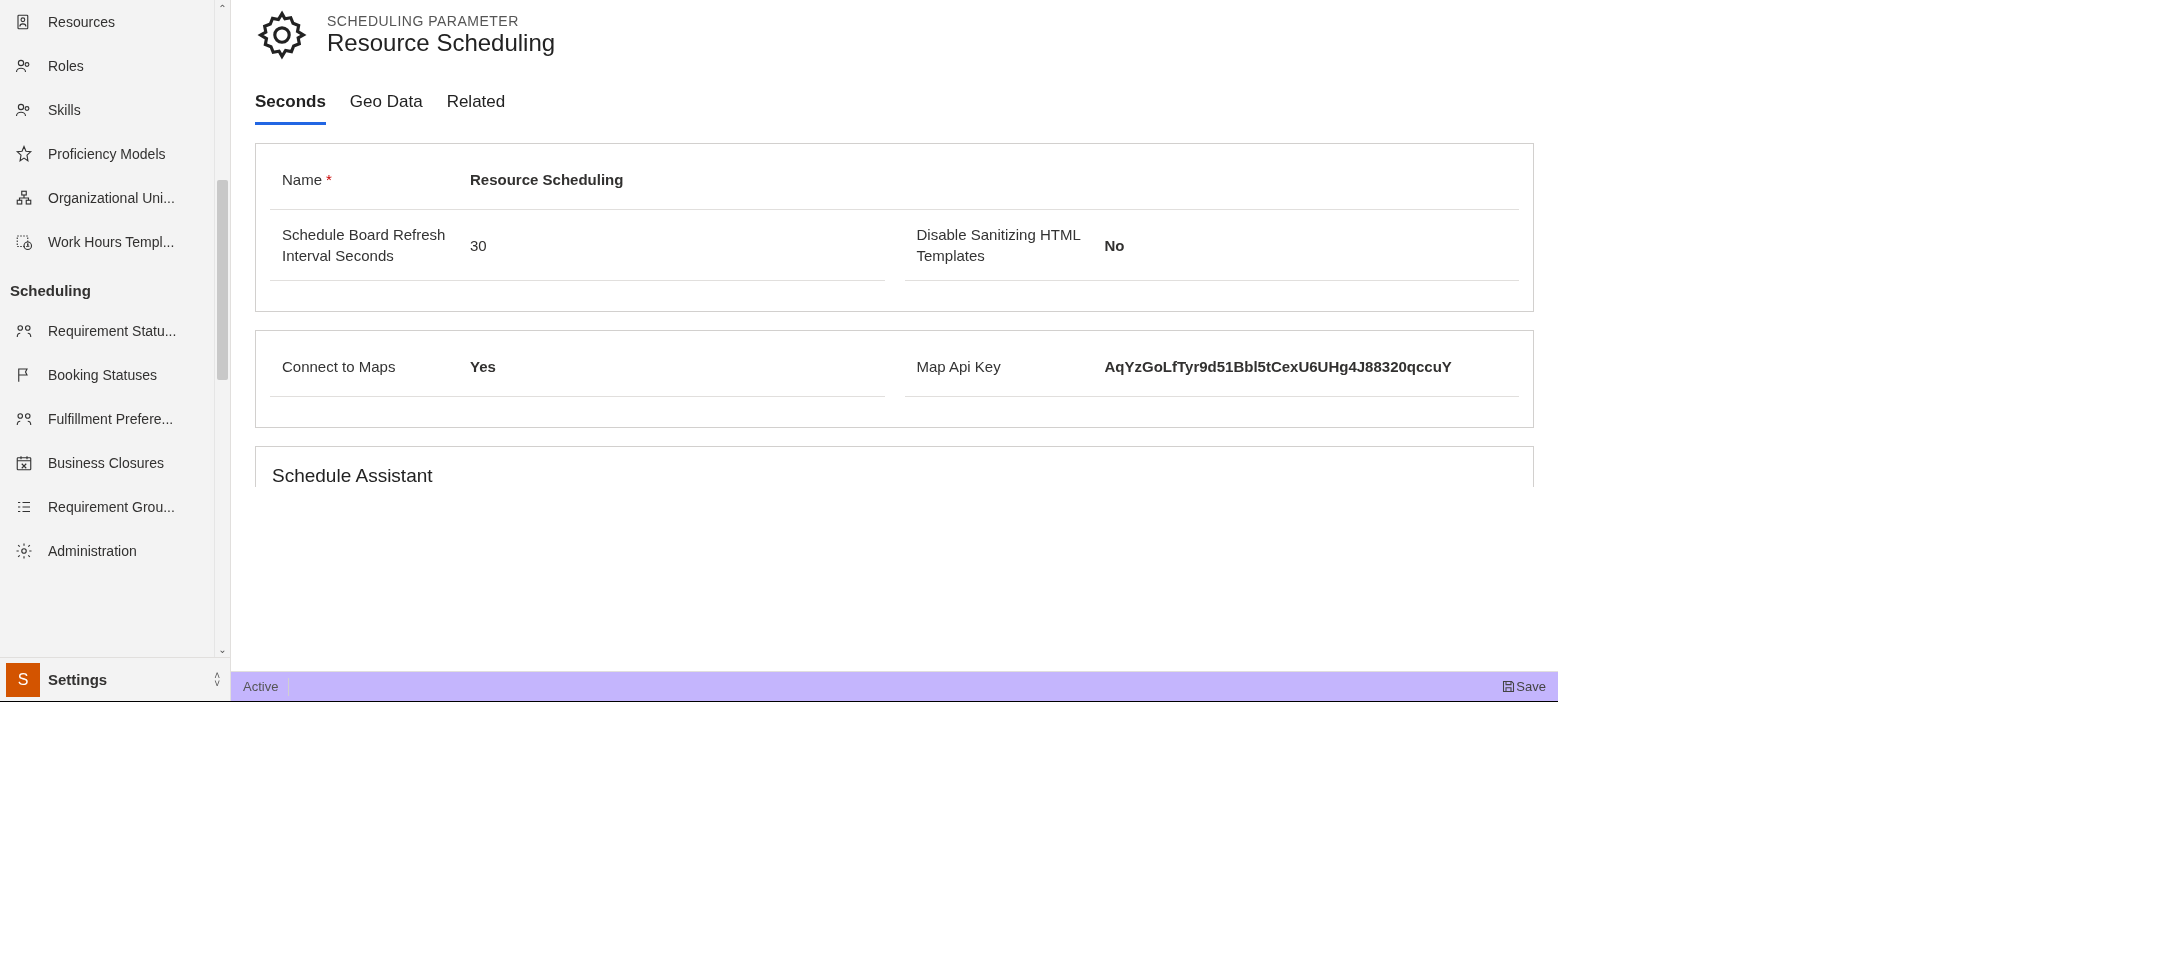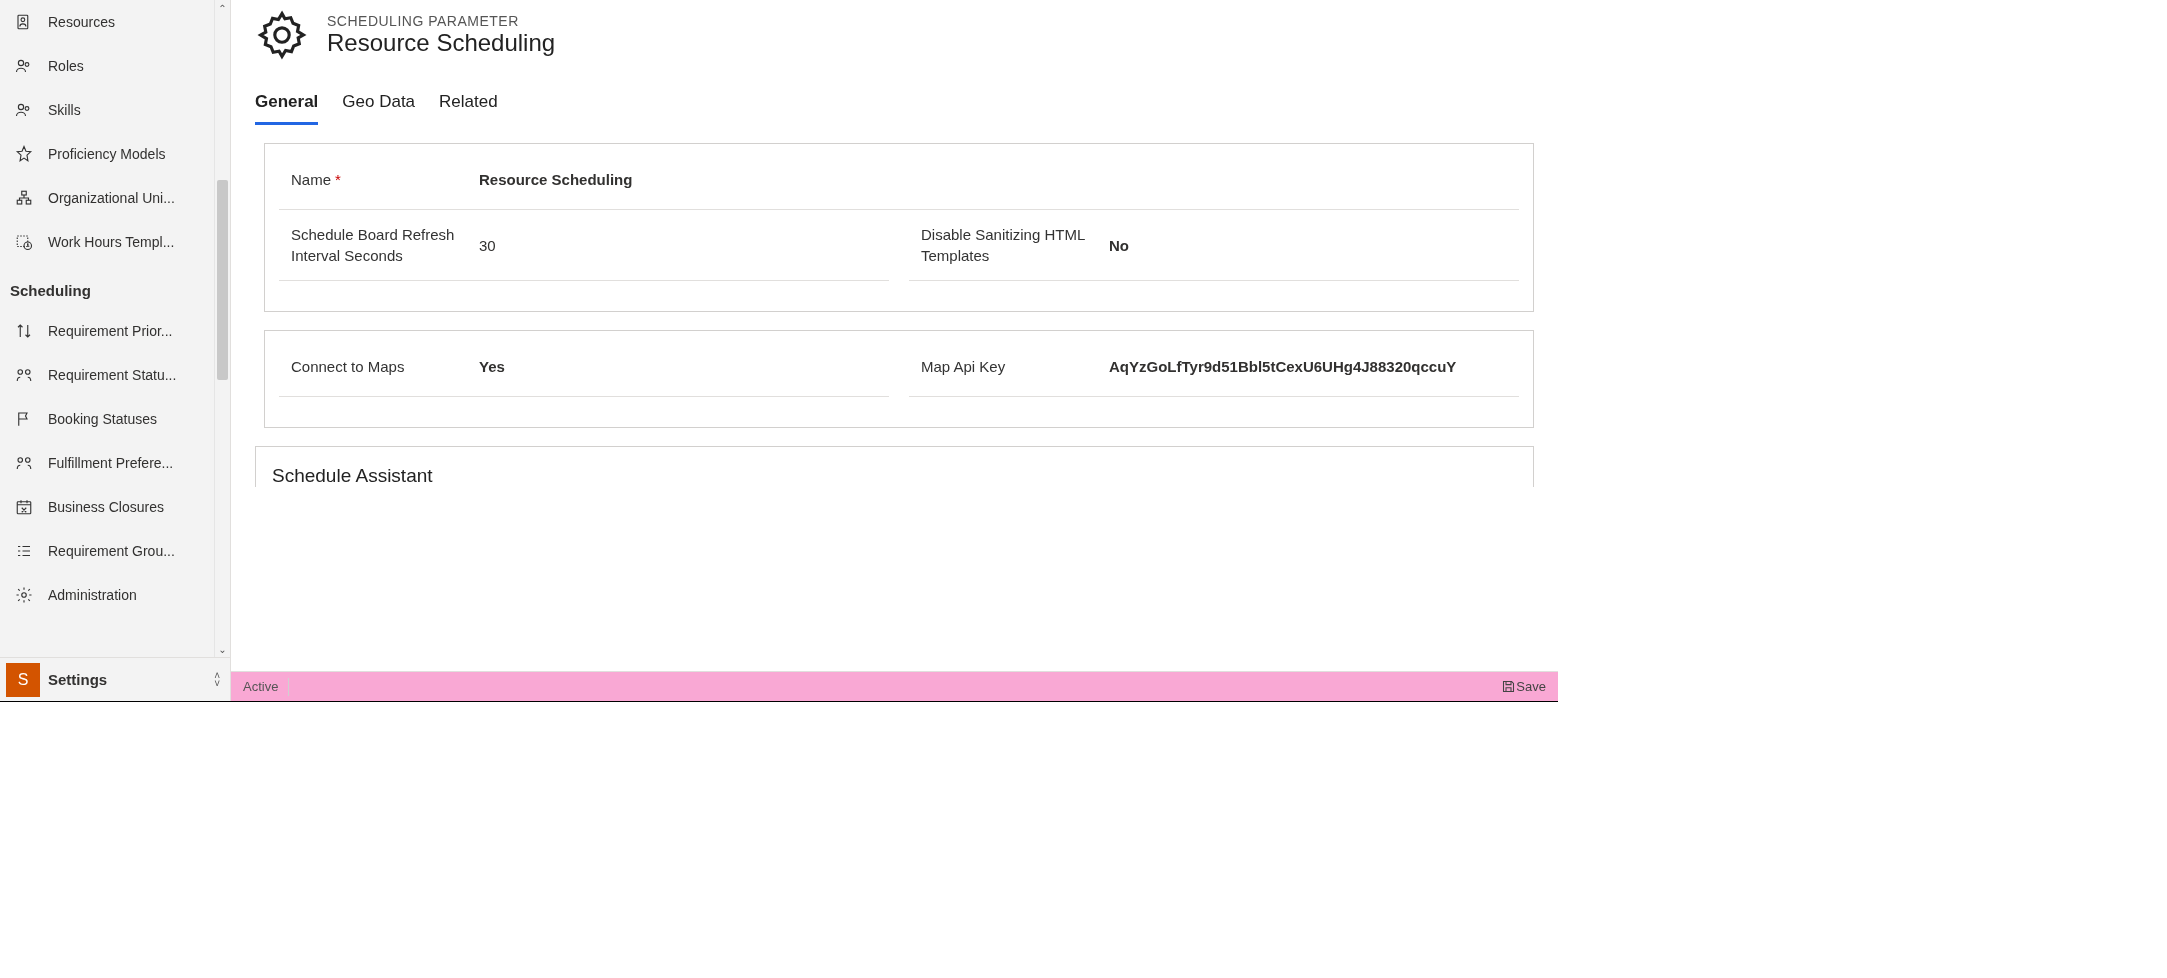--- a/index.html
+++ b/index.html
@@ -152,21 +152,20 @@
       color: #222;
     }
     .tab.active {
       font-weight: 600;
       border-bottom: 3px solid #2266e3;
     }
     .form-section {
       border: 1px solid #d2d0ce;
       margin-top: 18px;
       padding: 6px 14px;
-      margin-left: 9px;
     }
     .form-row {
       display: flex;
     }
     .form-cell {
       flex: 1;
       display: flex;
       align-items: center;
       padding: 14px 0;
       border-bottom: 1px solid #e1dfdd;
@@ -202,21 +201,21 @@
       border-bottom: none;
     }
     .section-h {
       font-size: 19px;
       font-weight: 400;
       color: #222;
     }
     
     .statusbar {
       height: 30px;
-      background: #f9a8d4;
+      background: #c4b5fd;
       border-top: 1px solid #e1dfdd;
       display: flex;
       align-items: center;
       padding: 0 12px;
       font-size: 13px;
       color: #555;
     }
     .status-left { flex:1; display:flex; align-items:center; gap:10px;}
     .status-divider { width:1px; height:18px; background:#d0d0d0; }
     .save-btn {
@@ -289,28 +288,20 @@
               <rect x="3" y="4" width="14" height="14"></rect>
               <circle cx="17" cy="17" r="5" stroke-dasharray="0"></circle>
               <path d="M17 14v3l2 1" stroke-dasharray="0"></path>
             </svg>
         </span>
         <span class="label">Work Hours Templ...</span>
       </div>
 
       <div class="sidebar-heading">Scheduling</div>
 
-      <div class="sidebar-item">
-        <span class="icon">
-          <svg width="18" height="18" viewBox="0 0 24 24" fill="none" stroke="#333" stroke-width="1.5">
-              <path d="M7 20V4M17 4v16M4 7l3-3 3 3M20 17l-3 3-3-3"></path>
-            </svg>
-        </span>
-        <span class="label">Requirement Prior...</span>
-      </div>
       <div class="sidebar-item">
         <span class="icon">
           <svg width="18" height="18" viewBox="0 0 24 24" fill="none" stroke="#333" stroke-width="1.5">
               <circle cx="7" cy="8" r="3"></circle>
               <circle cx="17" cy="8" r="3"></circle>
               <path d="M3 20c0-3 2-5 4-5M21 20c0-3-2-5-4-5"></path>
             </svg>
         </span>
         <span class="label">Requirement Statu...</span>
       </div>
@@ -382,21 +373,21 @@
               <path d="M12 2.5l1.3 2.3 2.6-.5 1 2.5 2.5 1-.5 2.6L21.5 12l-2.3 1.3.5 2.6-2.5 1-1 2.5-2.6-.5L12 21.5l-1.3-2.3-2.6.5-1-2.5-2.5-1 .5-2.6L2.5 12l2.3-1.3-.5-2.6 2.5-1 1-2.5 2.6.5L12 2.5z"></path>
             </svg>
         </span>
         <div>
           <div class="entity-label">SCHEDULING PARAMETER</div>
           <div class="record-title">Resource Scheduling</div>
         </div>
       </div>
 
       <div class="tabs">
-        <div class="tab active">General</div>
+        <div class="tab active">Seconds</div>
         <div class="tab">Geo Data</div>
         <div class="tab">Related</div>
       </div>
 
       <div class="form-section">
         <div class="form-row">
           <div class="form-cell" style="flex:2">
             <div class="form-label"><span>Name</span><span class="req">*</span></div>
             <div class="form-value bold">Resource Scheduling</div>
           </div>

